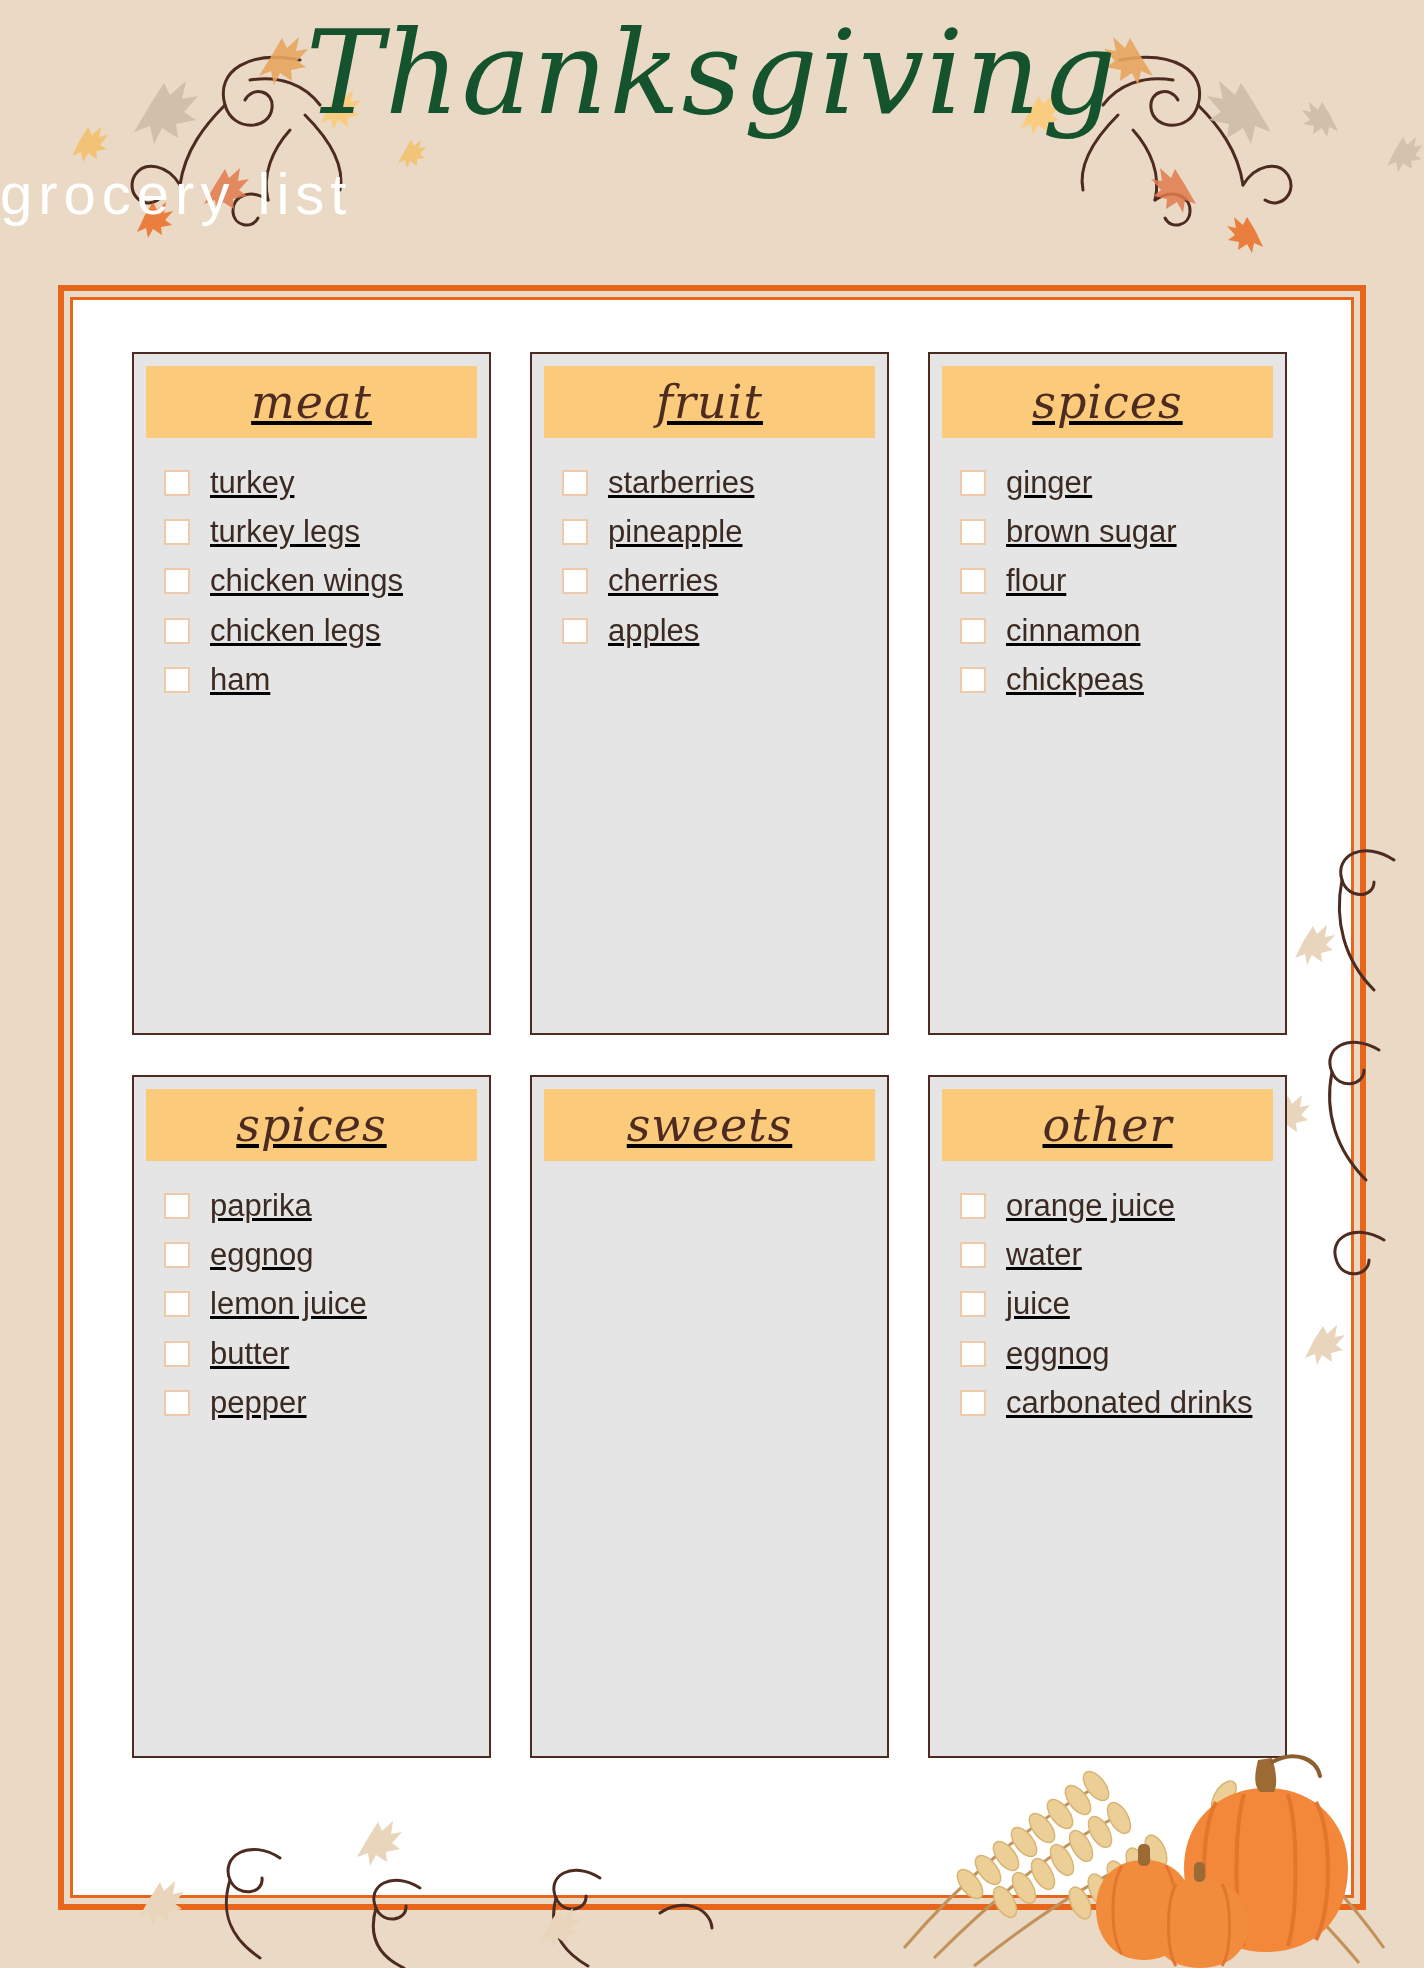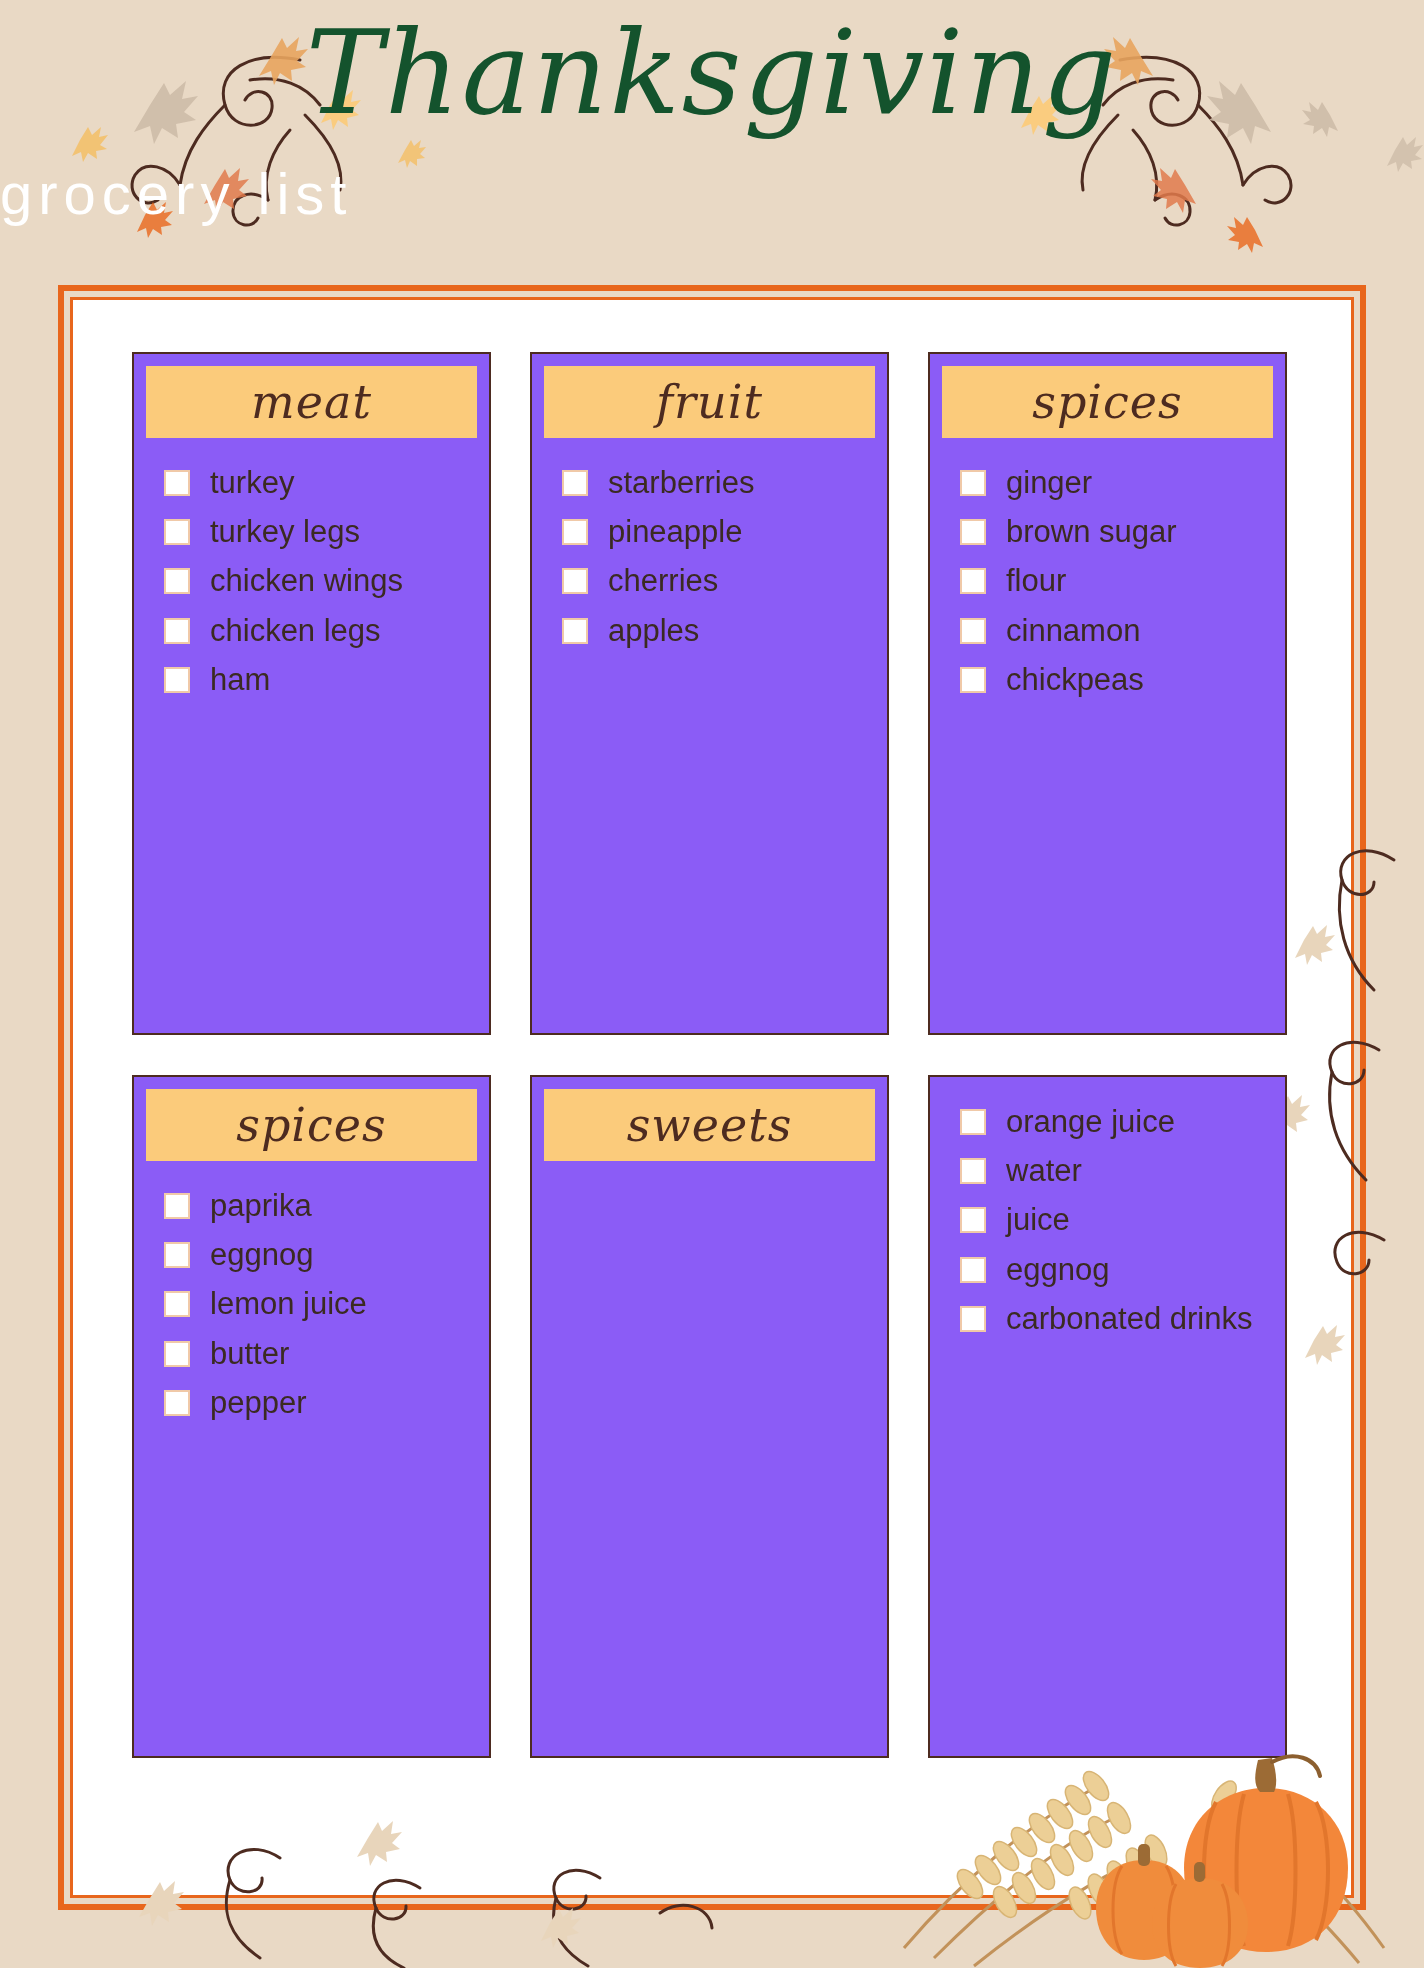--- a/index.html
+++ b/index.html
@@ -90,22 +90,23 @@
     width: 1156px;
     display: flex;
     flex-wrap: wrap;
     gap: 40px 39px;
   }
   .card {
     width: 359px;
     height: 683px;
     border: 2px solid #4d2b20;
     box-sizing: border-box;
-    background: #8b5cf6;
+    background: #e5e5e5;
     position: relative;
+    text-decoration: underline;
   }
   .card-head {
     height: 72px;
     margin: 12px 12px 0 12px;
     background: #fbcb7b;
     display: flex;
     align-items: center;
     justify-content: center;
   }
   .card-head span {
@@ -364,20 +365,23 @@
       </ul>
     </div>
 
     <div class="card">
       <div class="card-head">
         <span>sweets</span>
       </div>
     </div>
 
     <div class="card">
+      <div class="card-head">
+        <span>other</span>
+      </div>
       <ul class="items">
         <li class="item">
           <span class="checkbox"></span>
           <span class="item-label">orange juice</span>
         </li>
         <li class="item">
           <span class="checkbox"></span>
           <span class="item-label">water</span>
         </li>
         <li class="item">

